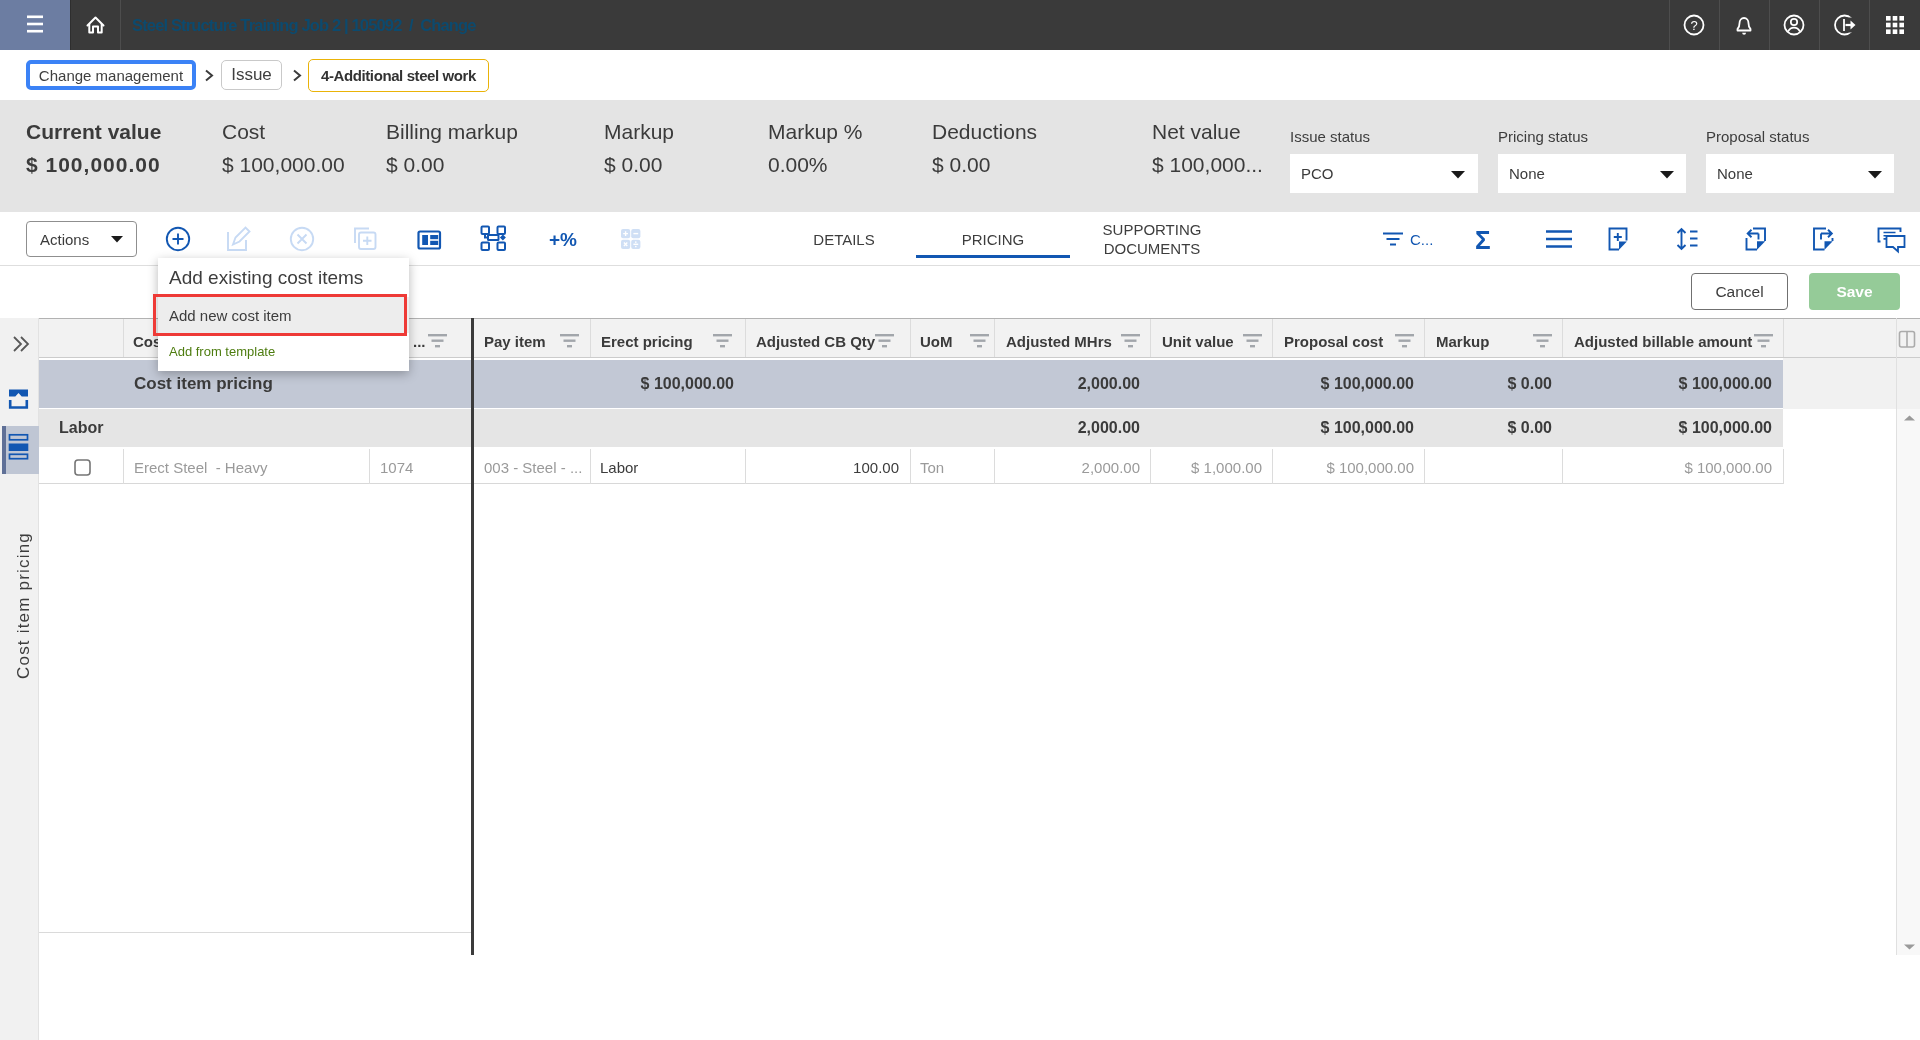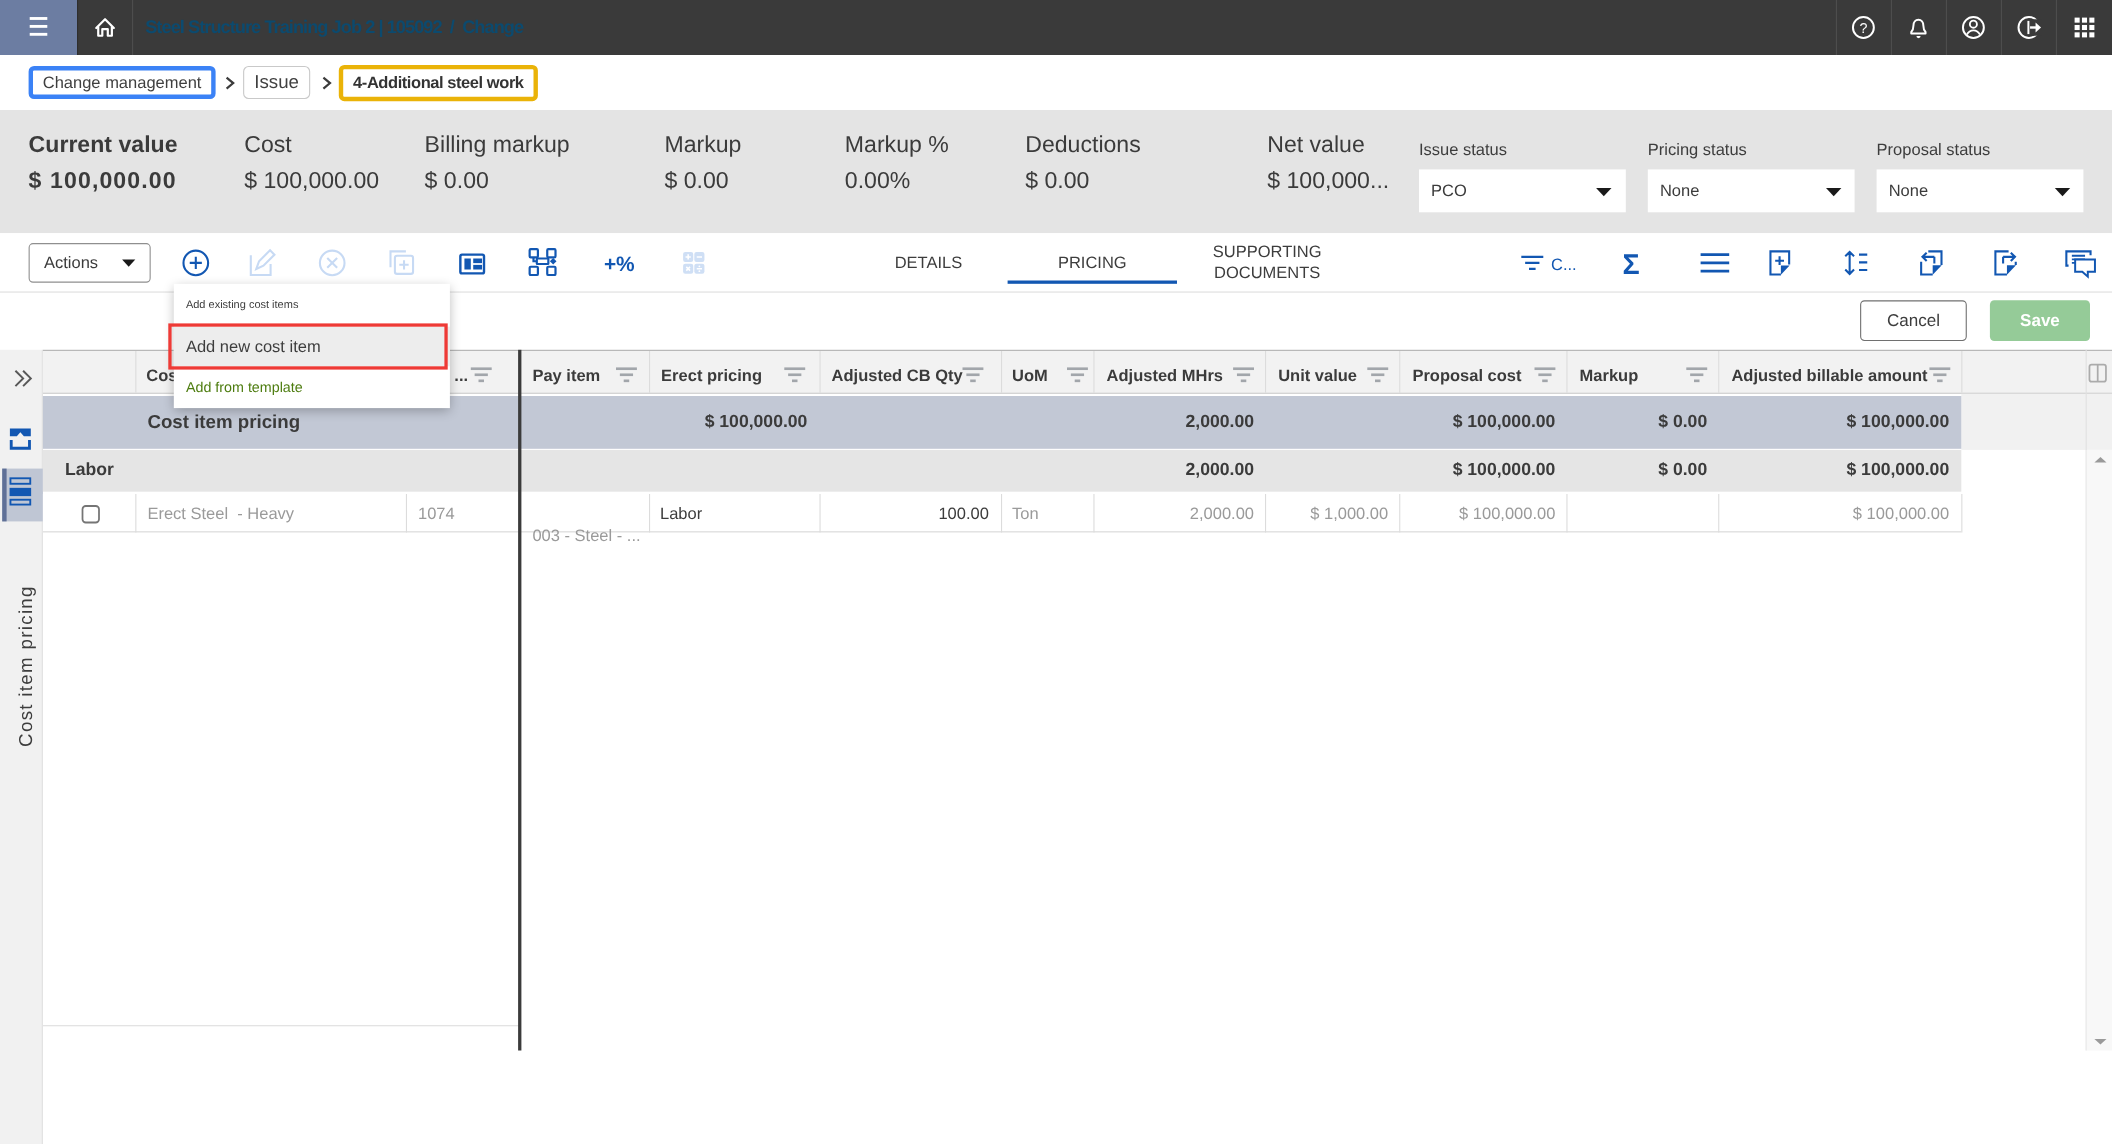--- a/index.html
+++ b/index.html
@@ -61,21 +61,21 @@
 <div class="abs" style="left:132px;top:0;height:50px;display:flex;align-items:center;color:#0c4a6e;font-size:16.5px;font-weight:700;letter-spacing:-0.85px;">Steel Structure Training Job 2 | 105092&nbsp; /&nbsp; Change</div>
 
 <div class="abs flex" style="left:26px;top:60px;width:170px;height:30px;border:4px solid #3b82f6;border-radius:5px;justify-content:center;font-size:15px;color:#3f3f3f;">Change management</div>
 <svg class="abs" style="left:203px;top:69px;" width="12" height="14">
     <path d="M 3 1.5 L 9 6.5 L 3 11.5" fill="none" stroke="#3c3c3c" stroke-width="2"></path>
   </svg>
 <div class="abs flex" style="left:221px;top:60px;width:61px;height:30px;border:1px solid #c9c9c9;border-radius:5px;justify-content:center;font-size:17px;color:#3f3f3f;">Issue</div>
 <svg class="abs" style="left:291px;top:69px;" width="12" height="14">
     <path d="M 3 1.5 L 9 6.5 L 3 11.5" fill="none" stroke="#3c3c3c" stroke-width="2"></path>
   </svg>
-<div class="abs flex" style="left:308px;top:59px;width:181px;height:33px;border:4px solid #eab308;border-radius:5px;justify-content:center;font-size:15px;font-weight:700;color:#333;letter-spacing:-0.4px;">4-Additional steel work</div>
+<div class="abs flex" style="left:308px;top:59px;width:181px;height:33px;border:1px solid #eab308;border-radius:5px;justify-content:center;font-size:15px;font-weight:700;color:#333;letter-spacing:-0.4px;">4-Additional steel work</div>
 
 <div class="abs" style="left:0;top:100px;width:1920px;height:112px;background:#e4e4e4;"></div>
 <div class="abs" style="left:26px;top:120px;font-size:21px;font-weight:700;color:#3b3b3b;text-align:center;">Current value</div>
 <div class="abs" style="left:26px;top:153px;font-size:21px;font-weight:700;color:#3b3b3b;letter-spacing:1px;">$ 100,000.00</div>
 <div class="abs" style="left:222px;top:120px;font-size:21px;color:#3b3b3b;">Cost</div>
 <div class="abs" style="left:222px;top:153px;font-size:21px;color:#3b3b3b;">$ 100,000.00</div>
 <div class="abs" style="left:386px;top:120px;font-size:21px;color:#3b3b3b;">Billing markup</div>
 <div class="abs" style="left:386px;top:153px;font-size:21px;color:#3b3b3b;">$ 0.00</div>
 <div class="abs" style="left:604px;top:120px;font-size:21px;color:#3b3b3b;">Markup</div>
 <div class="abs" style="left:604px;top:153px;font-size:21px;color:#3b3b3b;">$ 0.00</div>
@@ -154,21 +154,21 @@
 <div class="num b1" style="left:1600px;top:375px;width:172px;">$ 100,000.00</div>
 
 <div class="abs" style="left:59px;top:419px;font-size:16px;font-weight:700;color:#3b3b3b;">Labor</div>
 <div class="num b1" style="left:1000px;top:419px;width:140px;">2,000.00</div>
 <div class="num b1" style="left:1277px;top:419px;width:137px;">$ 100,000.00</div>
 <div class="num b1" style="left:1429px;top:419px;width:123px;">$ 0.00</div>
 <div class="num b1" style="left:1600px;top:419px;width:172px;">$ 100,000.00</div>
 
 <div class="abs g1" style="left:134px;top:459px;">Erect Steel&nbsp; - Heavy</div>
 <div class="abs g1" style="left:380px;top:459px;">1074</div>
-<div class="abs g1" style="left:484px;top:459px;margin-top:20px;">003 - Steel - ...</div>
+<div class="abs g1" style="left:484px;top:459px;">003 - Steel - ...</div>
 <div class="abs d1" style="left:600px;top:459px;">Labor</div>
 <div class="num d1" style="left:750px;top:459px;width:149px;">100.00</div>
 <div class="abs g1" style="left:920px;top:459px;">Ton</div>
 <div class="num g1" style="left:1000px;top:459px;width:140px;">2,000.00</div>
 <div class="num g1" style="left:1150px;top:459px;width:112px;">$ 1,000.00</div>
 <div class="num g1" style="left:1277px;top:459px;width:137px;">$ 100,000.00</div>
 <div class="num g1" style="left:1600px;top:459px;width:172px;">$ 100,000.00</div>
 
 <svg class="abs" style="left:0;top:0;" width="1920" height="1040">
   <g stroke="#dcdcdc" stroke-width="1">
@@ -325,16 +325,16 @@
 
   <path d="M 1619 37.7 L 1626.9 29.4 L 1619 29.4 Z" fill="#1257b2"></path>
   <path d="M 1757 37.7 L 1765.2 29.2 L 1757 29.2 Z" fill="#1257b2"></path>
   <path d="M 1824.5 37.7 L 1832.7 29.2 L 1824.5 29.2 Z" fill="#1257b2"></path>
 
   <path d="M 1886.5 24 L 1904.5 24 L 1904.5 35 L 1898 35 L 1898 39.5 L 1893 35 L 1886.5 35 Z" fill="#fff" stroke="#1257b2" stroke-width="1.8"></path>
 </svg>
 
 <div class="abs" style="left:158px;top:258px;width:251px;height:113px;background:#fff;box-shadow:0 3px 10px rgba(0,0,0,.28);"></div>
 <div class="abs" style="left:158px;top:297px;width:251px;height:36px;background:#ededed;"></div>
-<div class="abs flex" style="left:169px;top:258px;height:39px;font-size:10px;color:#3d3d3d;">Add existing cost items</div>
+<div class="abs flex" style="left:169px;top:258px;height:39px;font-size:19px;color:#3d3d3d;">Add existing cost items</div>
 <div class="abs flex" style="left:169px;top:296px;height:38px;font-size:15px;color:#3d3d3d;">Add new cost item</div>
 <div class="abs flex" style="left:169px;top:333px;height:37px;font-size:13px;color:#4d7c0f;">Add from template</div>
 <div class="abs" style="left:153px;top:294px;width:254px;height:42px;border:3px solid #ee3a36;"></div>
 
 </body></html>

